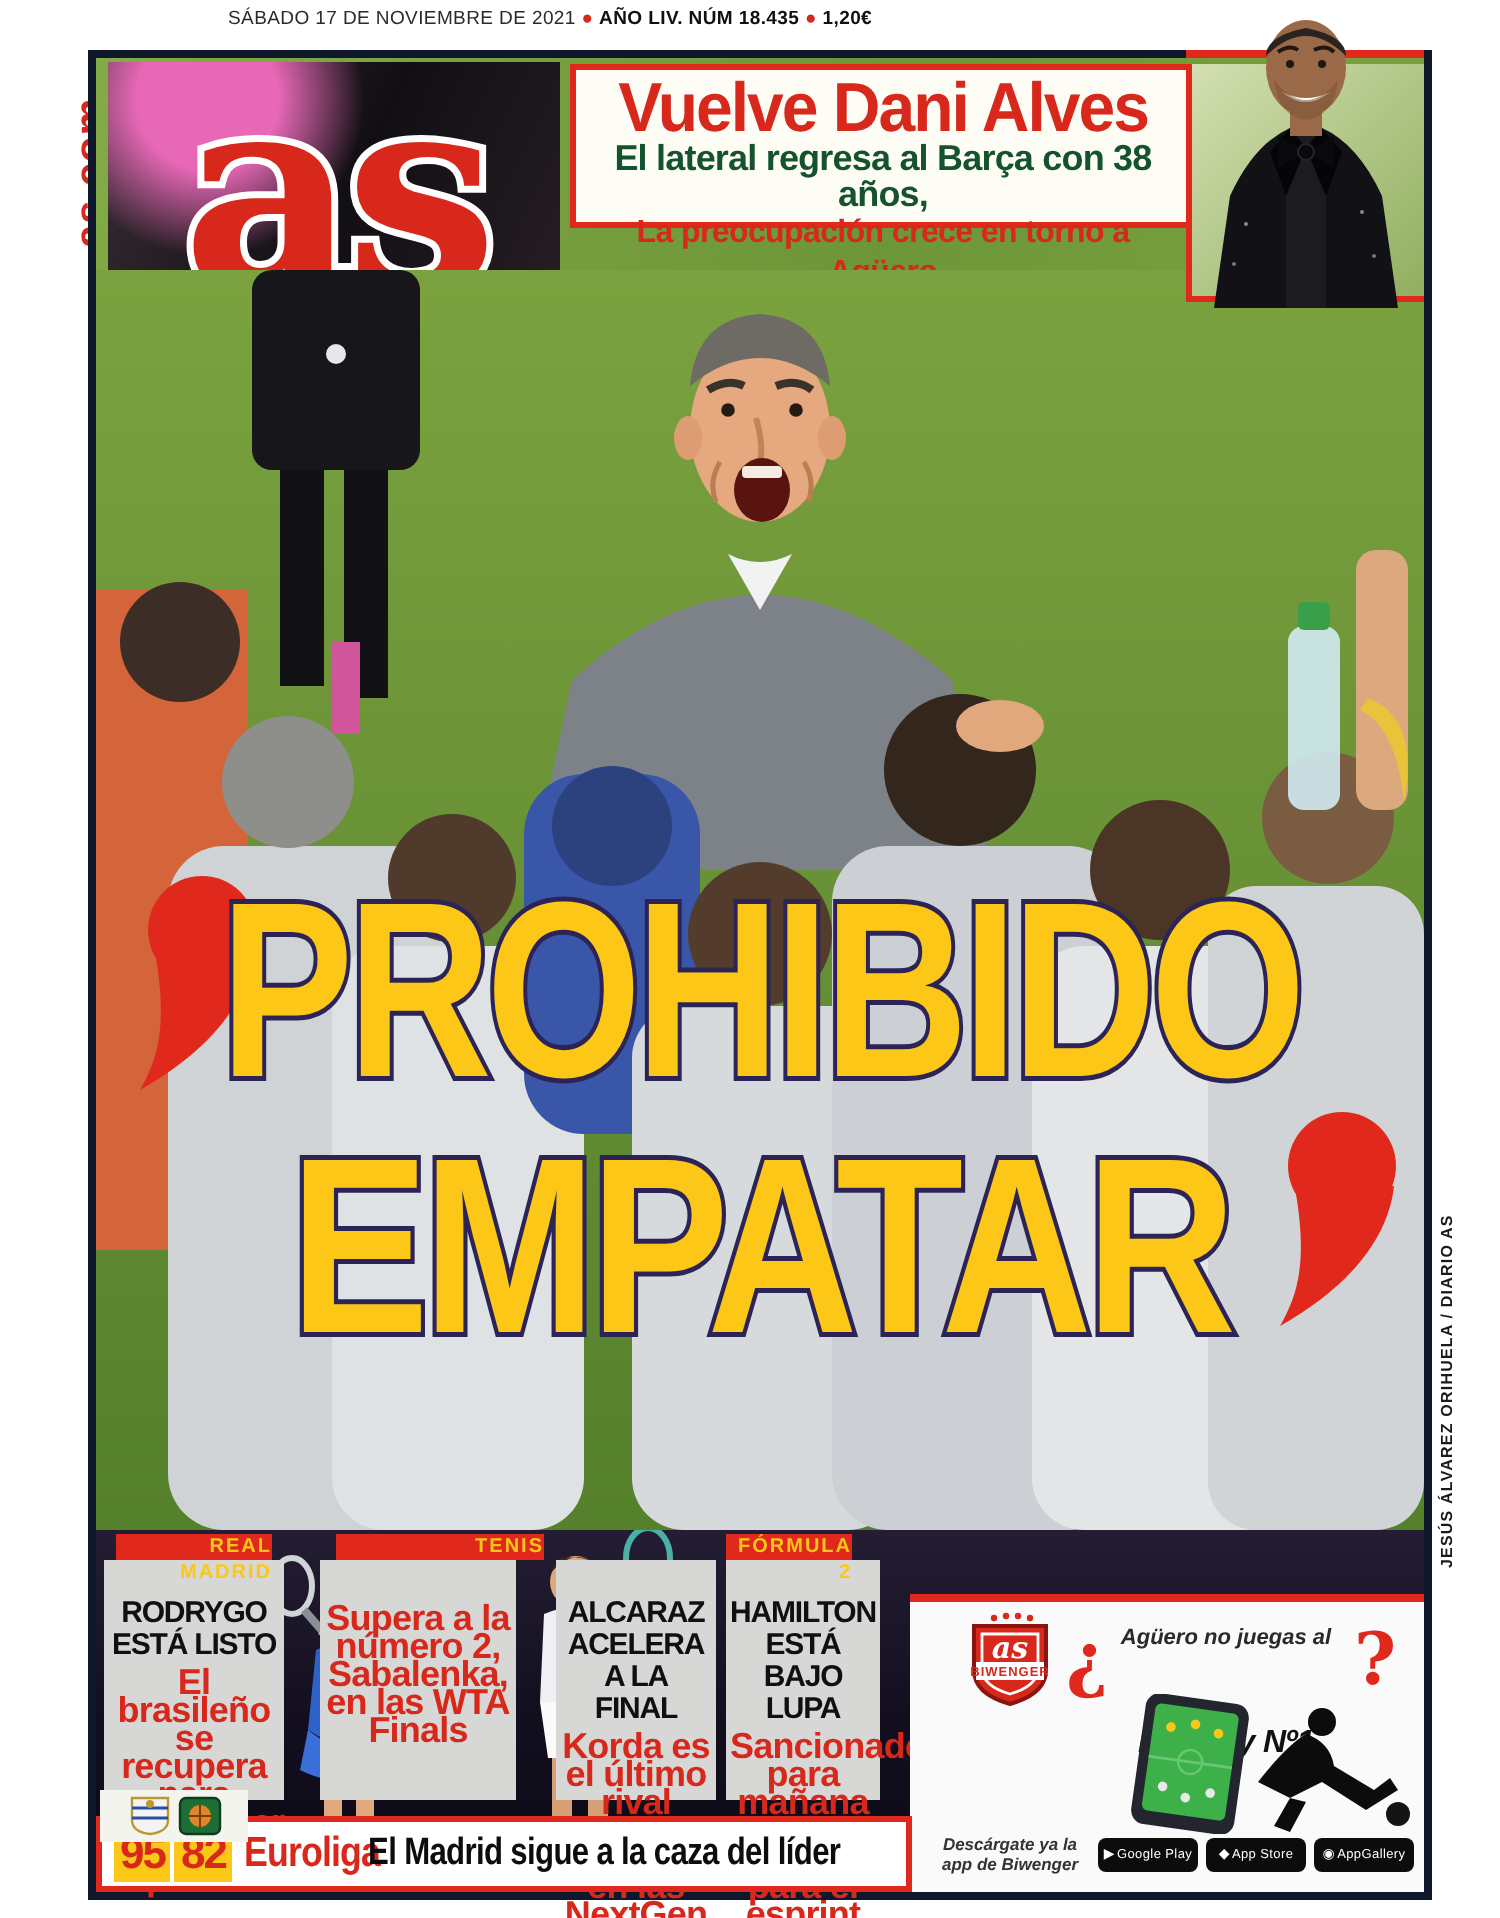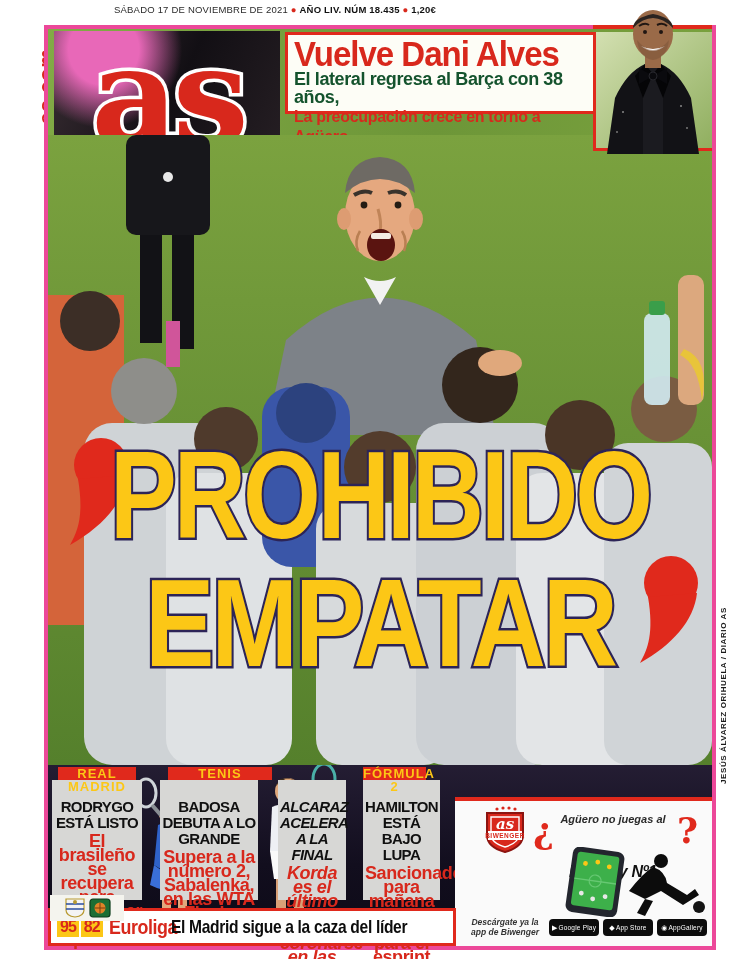--- a/index.html
+++ b/index.html
@@ -11,48 +11,48 @@
   .dateline b{color:#111;}
   .dot{color:#d8281c;font-weight:bold;}
   .site-vert{position:absolute;left:34px;top:124px;transform:rotate(-90deg);
              transform-origin:top left;font-size:21px;font-weight:bold;color:#d8281c;
              letter-spacing:.5px;white-space:nowrap;}
   .credit-vert{position:absolute;left:719px;top:784px;transform:rotate(-90deg);
                transform-origin:top left;font-size:8px;font-weight:bold;color:#1a1a1a;
                letter-spacing:.6px;white-space:nowrap;}
   
   .frame{position:absolute;left:44px;top:25px;width:664px;height:917px;
-         border:4px solid #ec4899;background:#fff;}
+         border:4px solid #0f172a;background:#fff;}
   .topband{position:absolute;left:0;top:0;width:664px;height:106px;
            background:linear-gradient(105deg,#82aa46,#6d9638 60%,#7aa23e);}
   
   .aslogo{position:absolute;left:6px;top:2px;width:226px;height:104px;overflow:hidden;
           background:radial-gradient(circle at 22% 18%,#e868b8 0 18%,rgba(0,0,0,0) 40%),
                      linear-gradient(115deg,#3a2e34,#120f14 55%,#241d22);}
   .aslogo svg{display:block;}
   
   .topstory{position:absolute;left:237px;top:3px;width:427px;height:82px;background:#fdfdf6;
-            border:3px solid #e0291c;box-sizing:border-box;text-align:left;
+            border:3px solid #e0291c;box-sizing:border-box;text-align:center;
             padding:1px 120px 0 6px;}
   .topstory .hl{font-size:33px;line-height:35px;font-weight:bold;color:#d8281c;
                 letter-spacing:-1px;transform:scaleY(1.05);}
   .topstory .sub{font-size:18px;line-height:17.5px;font-weight:bold;color:#14532d;
                  letter-spacing:-.4px;}
   .topstory .kick{font-size:16px;line-height:20px;font-weight:bold;color:#d8281c;
                   letter-spacing:-.3px;margin-top:1px;}
   .alves{position:absolute;left:545px;top:-27px;width:119px;height:152px;z-index:6;}
   
   .photo{position:absolute;left:0;top:106px;width:696px;height:630px;overflow:hidden;}
   .quote{position:absolute;z-index:3;}
   .hline{position:absolute;left:0;width:664px;z-index:4;}
   
   .band{position:absolute;left:0;top:736px;width:664px;height:181px;
         background:linear-gradient(180deg,#241d33,#120e1e 55%,#0c0a16);}
   .tagstrip{position:absolute;top:2px;height:13px;background:#e0291c;color:#fcc716;
-            font-size:13px;font-weight:bold;letter-spacing:1px;text-align:center;
+            font-size:10px;font-weight:bold;letter-spacing:1px;text-align:right;
             line-height:13px;z-index:3;}
   .newsbox{position:absolute;top:15px;height:120px;background:#d7d7d5;z-index:2;
            text-align:center;box-sizing:border-box;padding:19px 2px;}
   .newsbox .t{font-size:15px;line-height:16px;font-weight:bold;color:#101010;
               letter-spacing:-.6px;}
   .newsbox .r{font-size:18px;line-height:14px;font-weight:bold;color:#d8281c;
               letter-spacing:-.4px;margin-top:3px;}
   .figure{position:absolute;z-index:1;}
   
   .ad{position:absolute;left:407px;top:32px;width:257px;height:149px;background:#fafafa;
@@ -67,21 +67,21 @@
            font-size:16px;font-weight:bold;font-style:italic;color:#111;letter-spacing:-.3px;margin-top:32px;}
   .ad .dl{position:absolute;left:8px;top:116px;width:84px;text-align:center;
           font-size:8.5px;line-height:10px;font-weight:bold;font-style:italic;color:#333;}
   .badge{position:absolute;top:118px;width:50px;height:17px;background:#0c0c0c;border-radius:4px;
          color:#fff;font-size:6.5px;line-height:17px;text-align:center;letter-spacing:.2px;}
   .badge .bi{color:#fff;font-size:7px;margin-right:1px;}
   
   .euro{position:absolute;left:0;top:879px;width:408px;height:38px;background:#fff;
         border:3px solid #e0291c;box-sizing:border-box;display:flex;align-items:center;
         padding-left:6px;z-index:5;}
-  .score{background:#fcc716;color:#d8281c;font-weight:bold;font-size:16px;
+  .score{background:#fcc716;color:#d8281c;font-weight:bold;font-size:22px;
          padding:1px 3px;margin-right:2px;letter-spacing:-1px;}
   .euro .comp{color:#d8281c;font-weight:bold;font-size:21px;letter-spacing:-.5px;
               transform:scaleX(.85);transform-origin:left;margin-left:4px;}
   .euro .ehl{color:#0d0d0d;font-weight:bold;font-size:19px;letter-spacing:-.4px;
              transform:scaleX(.82);transform-origin:left;white-space:nowrap;margin-left:-18px;}
   .minilogos{position:absolute;left:2px;top:866px;width:74px;height:26px;background:#f4f4ee;
              z-index:6;display:flex;align-items:center;justify-content:center;gap:3px;}
 </style>
 </head>
 <body>
@@ -267,24 +267,23 @@
 
       <div class="tagstrip" style="left:10px;width:78px;">REAL MADRID</div>
       <div class="tagstrip" style="left:120px;width:104px;">TENIS</div>
       <div class="tagstrip" style="left:315px;width:63px;">FÓRMULA 2</div>
 
       <div class="newsbox" style="left:4px;width:90px;">
         <div class="t">RODRYGO ESTÁ LISTO</div>
         <div class="r">El brasileño se recupera para reaparecer tras el parón</div>
       </div>
       <div class="newsbox" style="left:112px;width:98px;">
-        <div class="t">BADOSA DEBUTA A LO GRANDE</div>
         <div class="r">Supera a la número 2, Sabalenka, en las WTA Finals</div>
       </div>
-      <div class="newsbox" style="left:230px;width:68px;font-style:italic;">
+      <div class="newsbox" style="left:230px;width:80px;">
         <div class="t">ALCARAZ ACELERA A LA FINAL</div>
         <div class="r">Korda es el último rival para coronarse en las NextGen</div>
       </div>
       <div class="newsbox" style="left:315px;width:77px;">
         <div class="t">HAMILTON ESTÁ BAJO LUPA</div>
         <div class="r">Sancionado para mañana e investigado para el esprint de hoy</div>
       </div>
 
       <div class="ad">
         <svg style="position:absolute;left:26px;top:4px;" width="48" height="48" viewBox="0 0 48 48">

